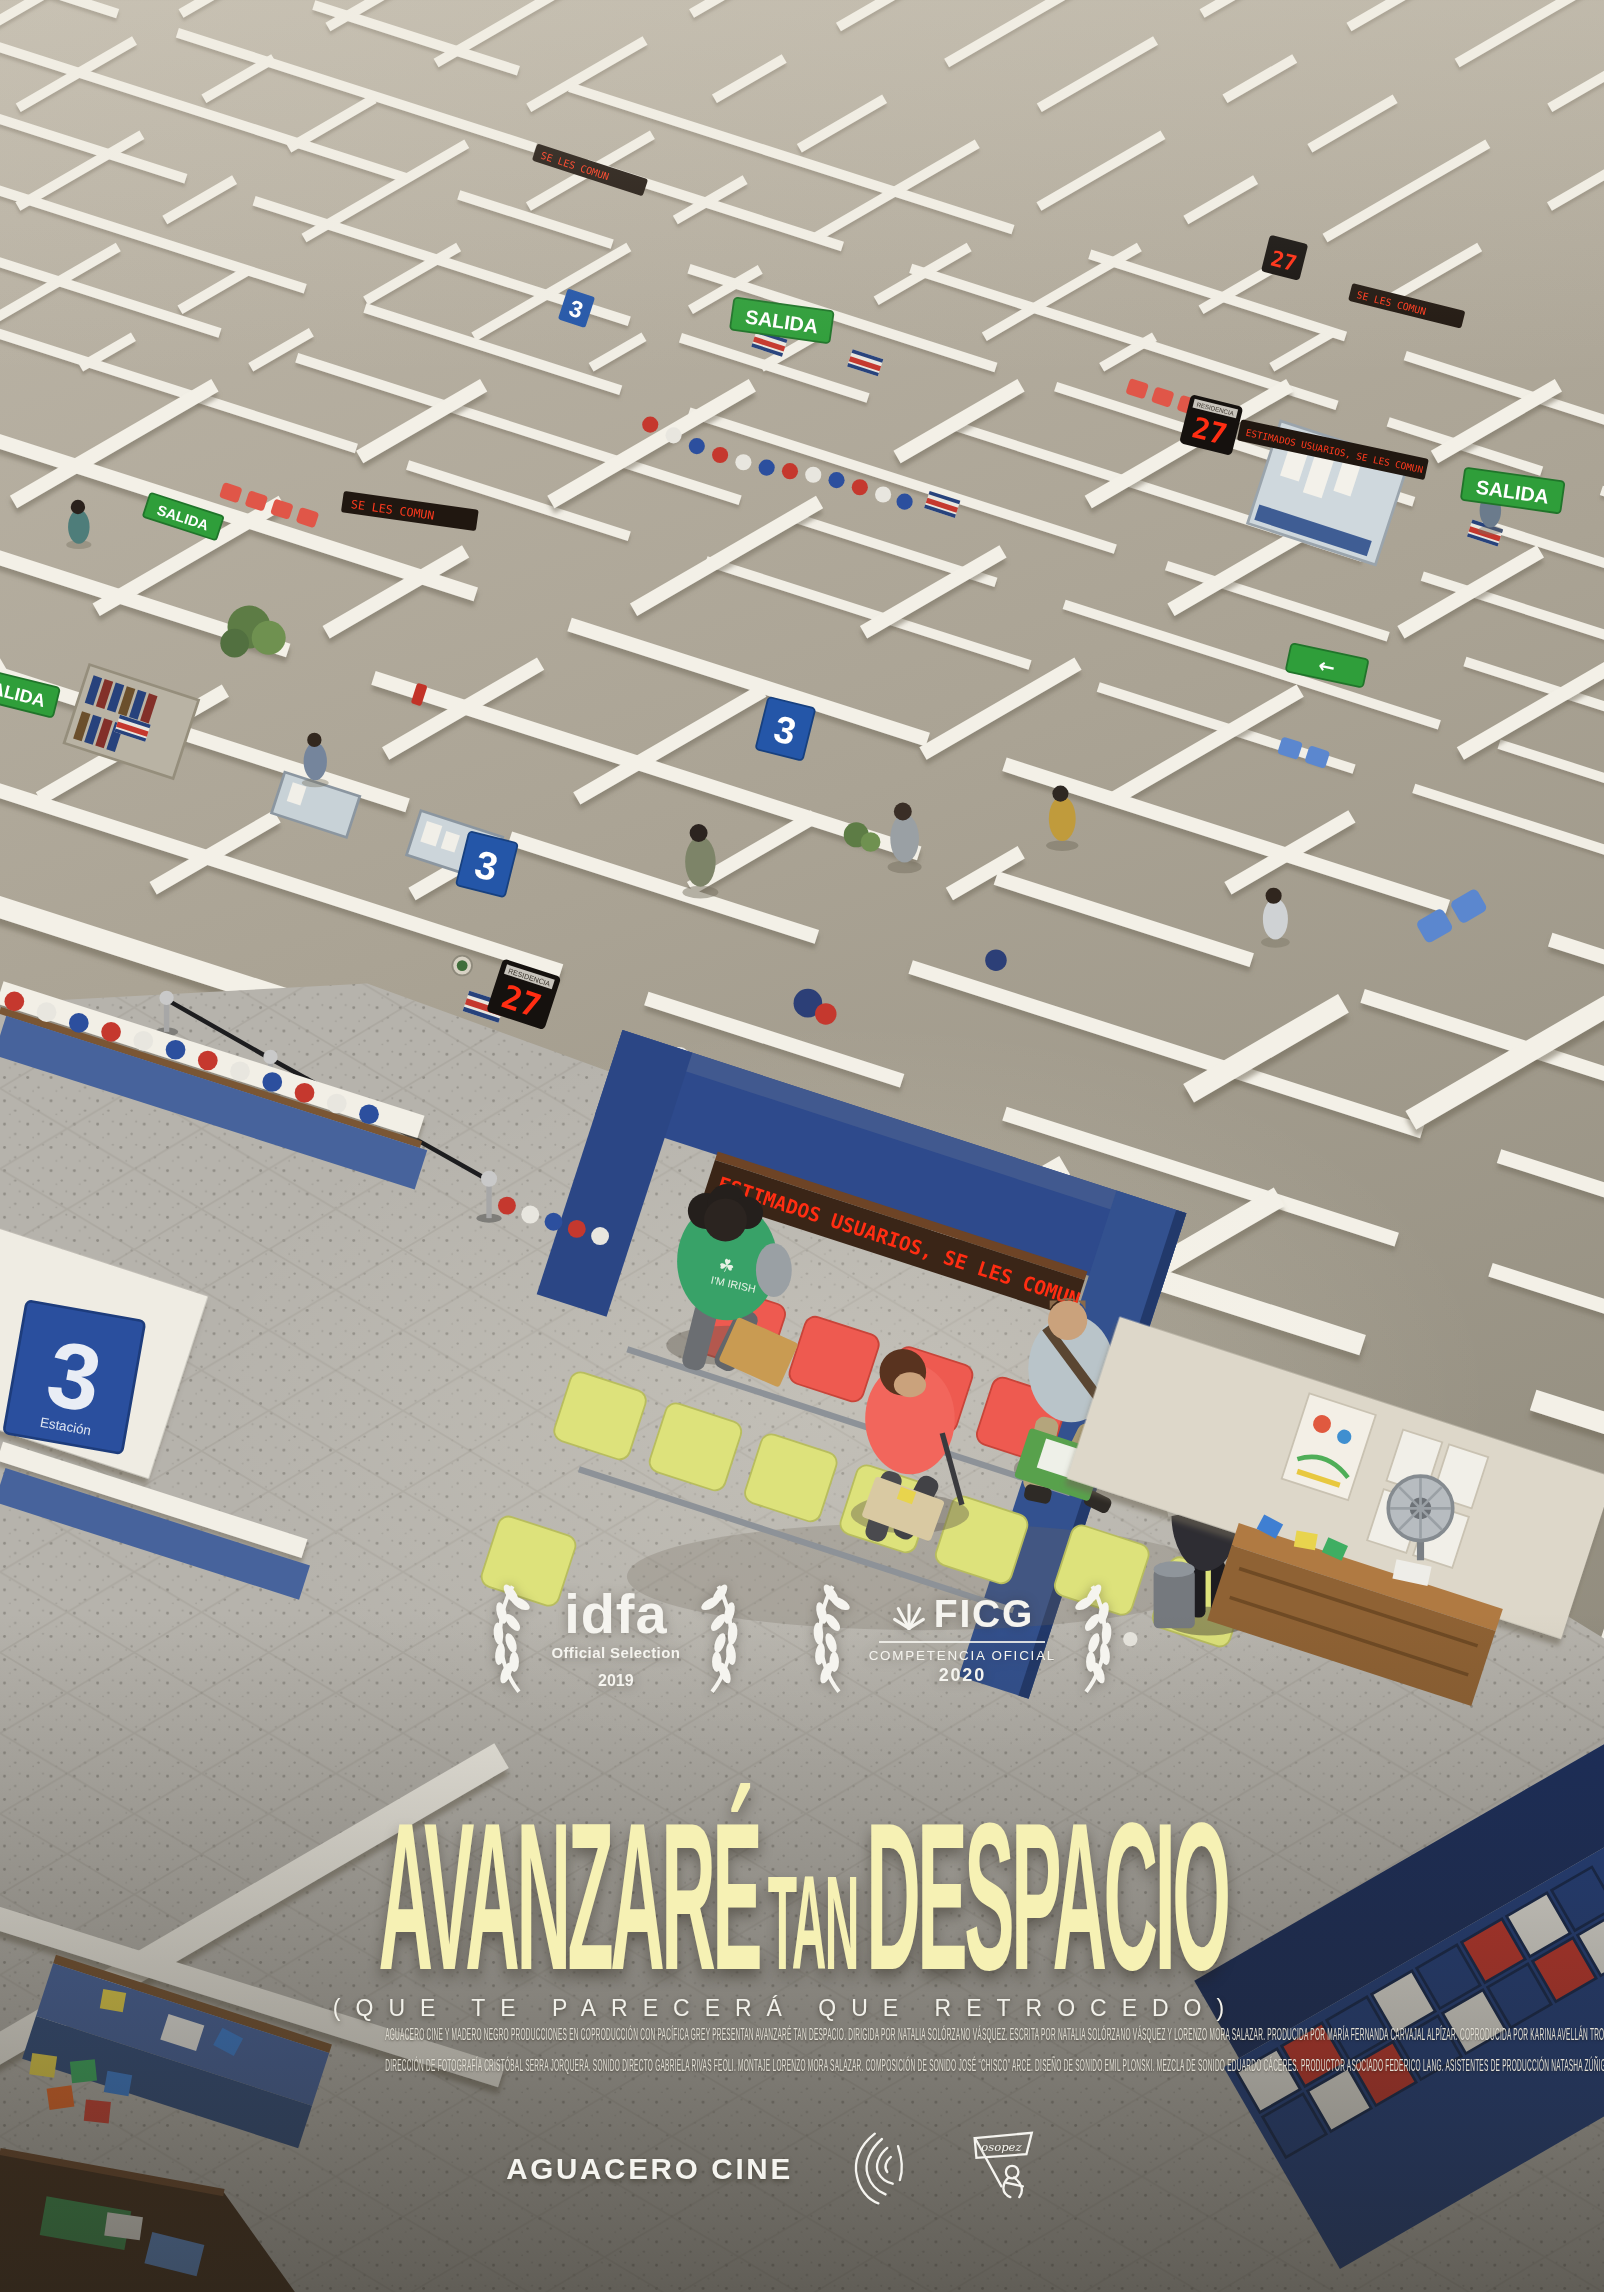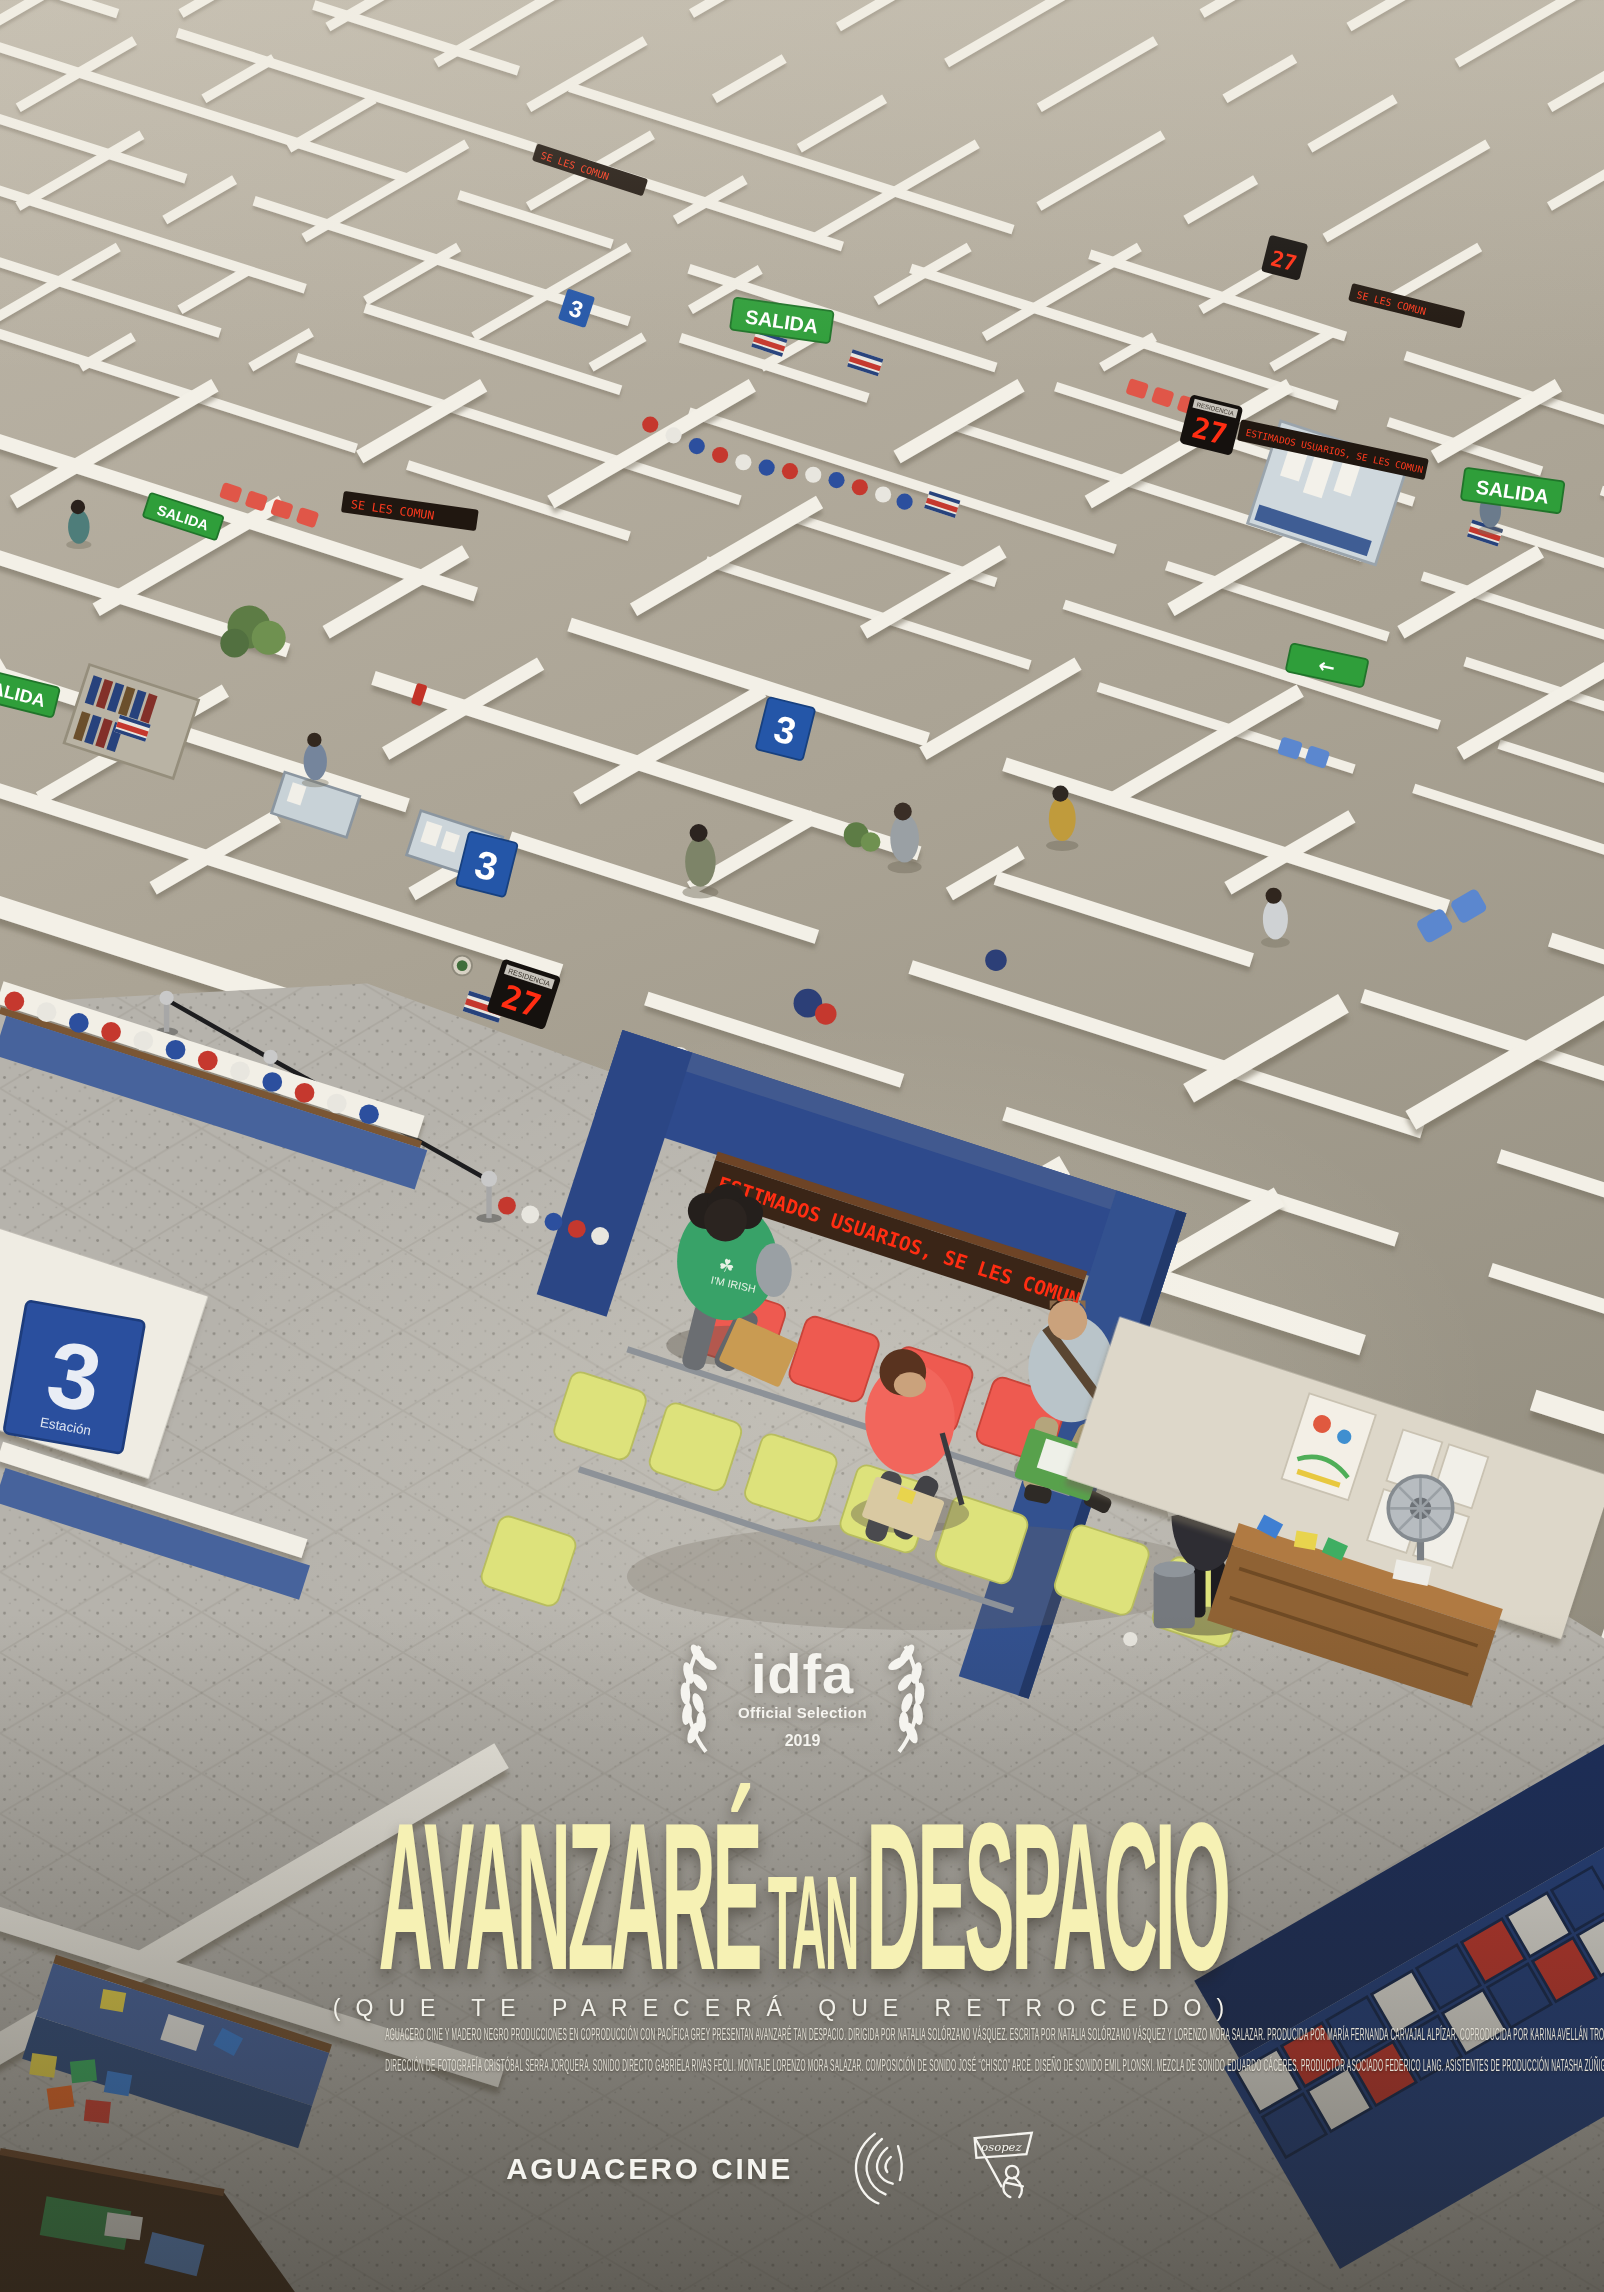--- a/index.html
+++ b/index.html
@@ -1,21 +1,21 @@
 <!DOCTYPE html>
 <html style="font-size:14.3px"><head>
 <meta charset="utf-8">
 <style>
   html,body{margin:0;padding:0;background:#6f6a5e;}
   .poster{position:relative;width:1605px;height:2293px;overflow:hidden;
           font-family:"Liberation Sans",sans-serif;background:#a8a192;}
   .scene-svg{position:absolute;left:0;top:0;}
 
   
-  .laurels{position:absolute;top:1632px;left:0;width:1605px;display:flex;
+  .laurels{position:absolute;top:1572px;left:0;width:1605px;display:flex;
            justify-content:center;align-items:center;gap:63px;color:#f5f4ef;}
   .laurel{display:flex;align-items:center;filter:drop-shadow(0 1.8px 5.4px rgba(40,35,25,.35));}
   .branch{width:56px;height:134px;}
   .branch.right{transform:scale(-1,1);}
   .laurel-body{text-align:center;min-width:134px;padding:0 5.4px;}
   .fest-idfa{font-size:56px;font-weight:bold;letter-spacing:0.9px;line-height:52px;}
   .fest-line{font-size:15px;font-weight:bold;letter-spacing:0.4px;margin-top:3.6px;}
   .fest-year{font-size:16px;font-weight:bold;margin-top:11px;}
   .ficg-row{display:flex;align-items:center;justify-content:center;gap:7.2px;}
   .agave{width:36px;height:36px;}
@@ -681,20 +681,45 @@
         </svg>
     <div class="laurel-body">
       <div class="fest-idfa">idfa</div>
       <div class="fest-line">Official Selection</div>
       <div class="fest-year">2019</div>
     </div>
     <svg class="branch right" viewBox="0 0 62 170">
           <use href="#lb"></use>
         </svg>
   </div>
+  <div class="laurel">
+    <svg class="branch left" viewBox="0 0 62 170">
+          <use href="#lb"></use>
+        </svg>
+    <div class="laurel-body">
+      <div class="ficg-row">
+        <svg class="agave" viewBox="0 0 40 40">
+          <g stroke="#f5f4ef" stroke-width="3.4" fill="none" stroke-linecap="round">
+            <path d="M20,36 L20,10"></path>
+                <path d="M20,36 L8,14"></path>
+                <path d="M20,36 L32,14"></path>
+            <path d="M20,36 L4,26"></path>
+                <path d="M20,36 L36,26"></path>
+          </g>
+        </svg>
+        <span class="fest-ficg">FICG</span>
+      </div>
+      <div class="ficg-rule"></div>
+      <div class="ficg-line">COMPETENCIA OFICIAL</div>
+      <div class="ficg-year">2020</div>
+    </div>
+    <svg class="branch right" viewBox="0 0 62 170">
+          <use href="#lb"></use>
+        </svg>
+  </div>
 </div>
 
 <h1 class="title-wrap" style="margin:0;">
   <span class="t-big">AVANZARÉ</span>
   <span class="t-small">TAN</span>
   <span class="t-big">DESPACIO</span>
 </h1>
 <div class="subtitle">(QUE TE PARECERÁ QUE RETROCEDO)</div>
 
 <div class="credits">

